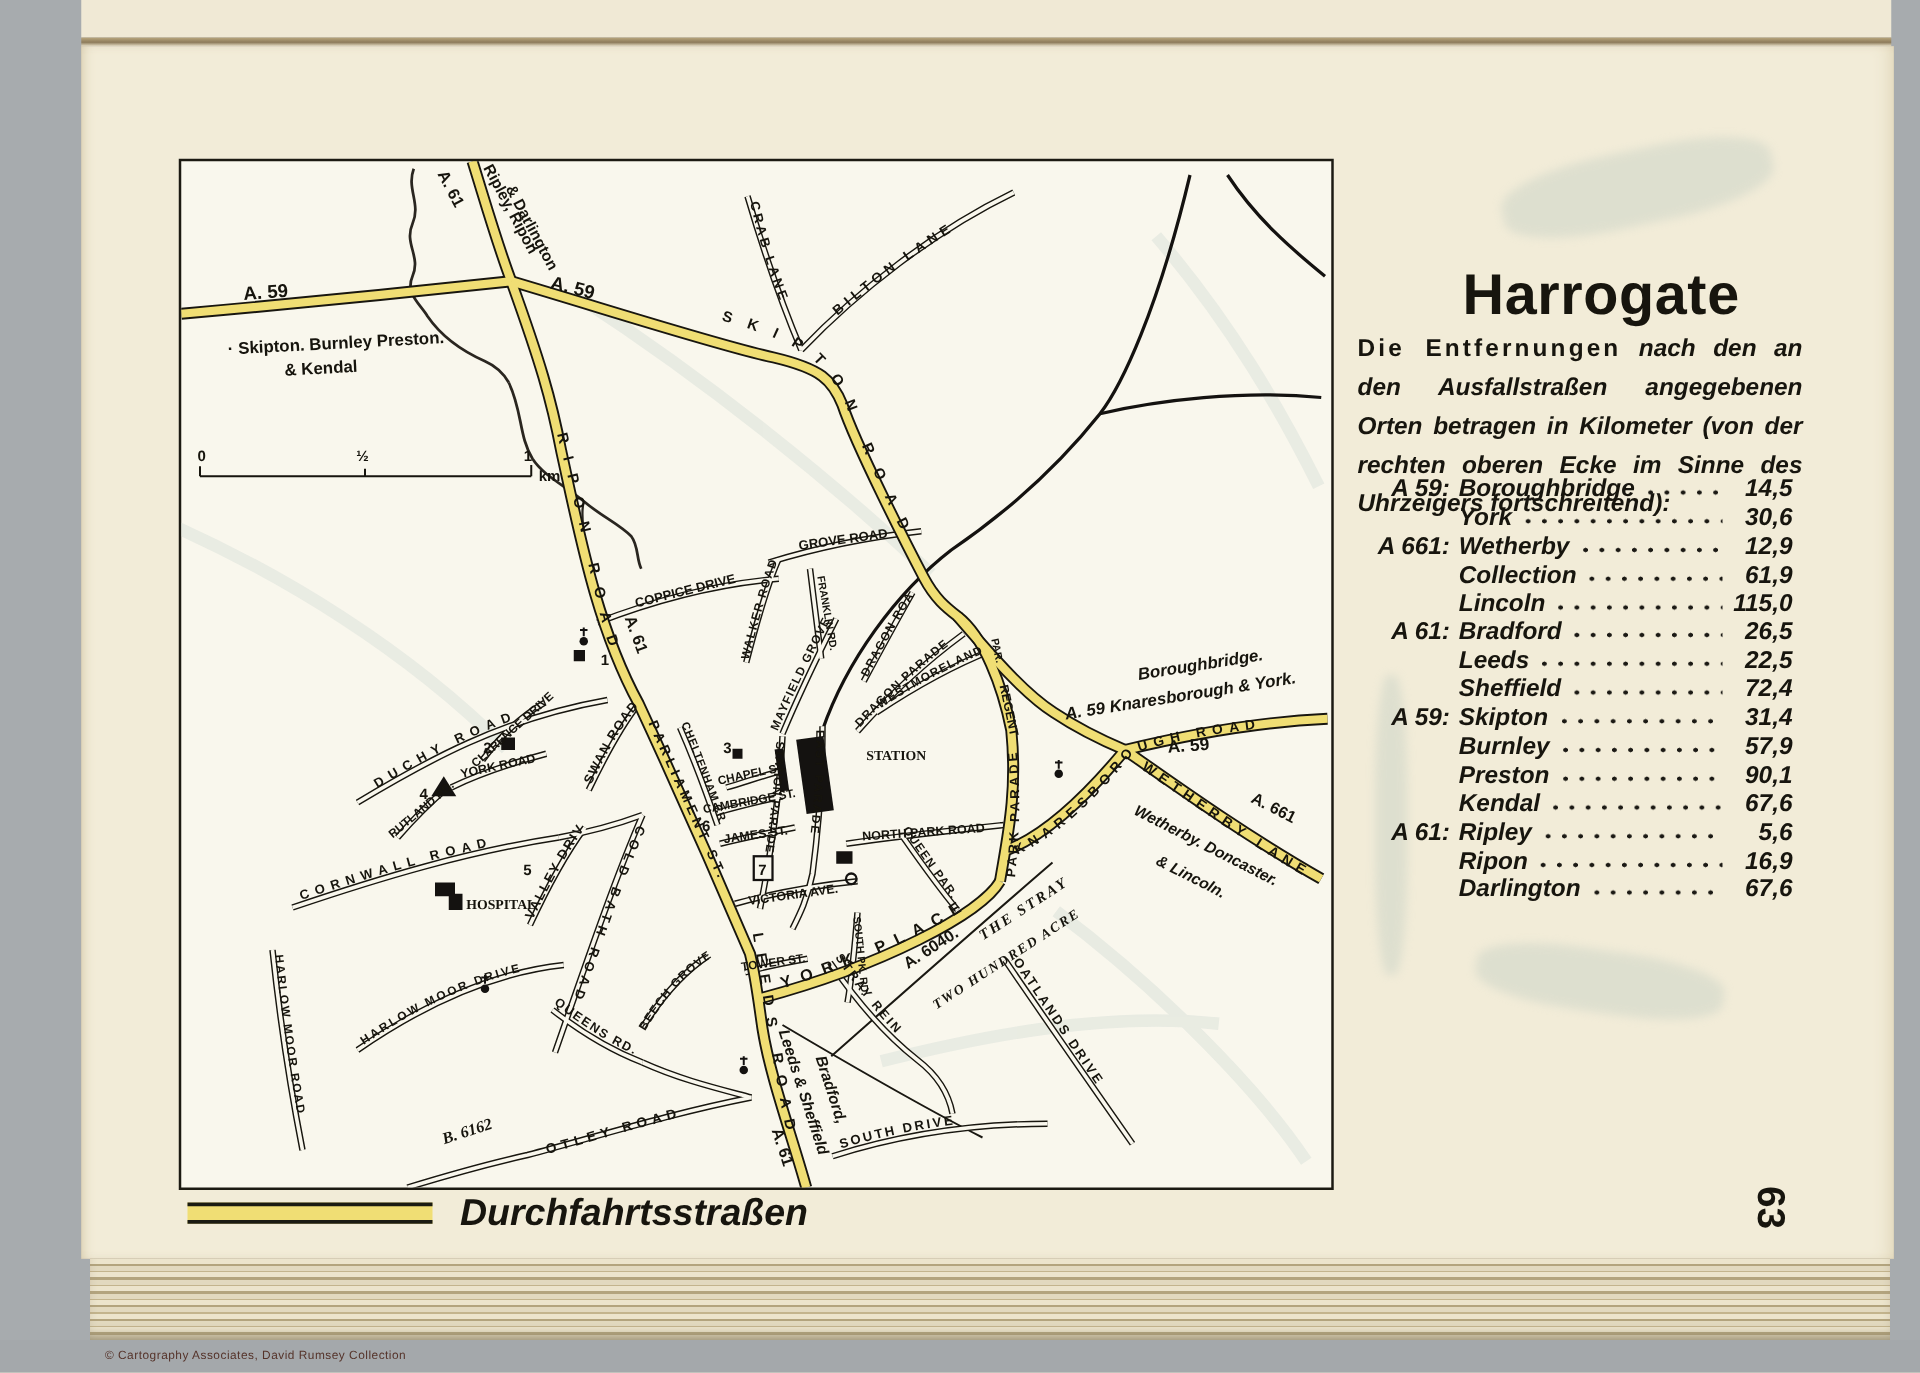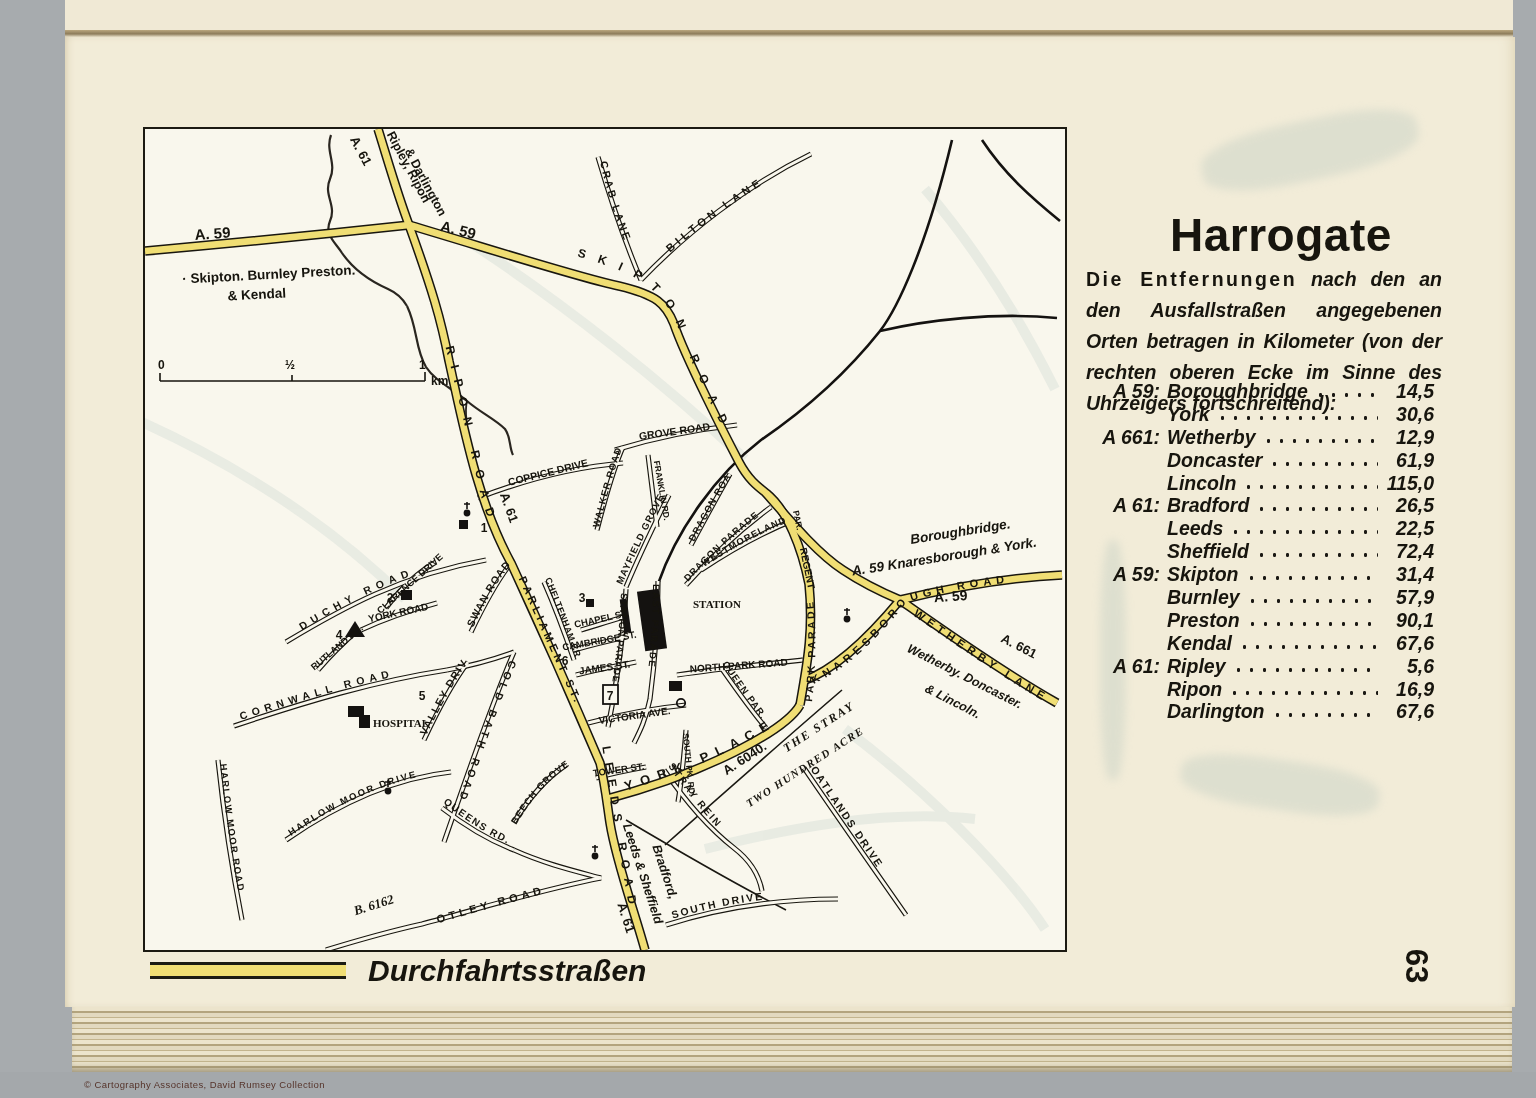--- a/index.html
+++ b/index.html
@@ -420,21 +420,21 @@
       <span class="km">30,6</span>
     </div>
   <div class="drow">
       <span class="route">A 661:</span>
       <span class="place">Wetherby</span>
       <span class="dots"></span>
       <span class="km">12,9</span>
     </div>
   <div class="drow">
       <span class="route"></span>
-      <span class="place">Doncaster</span>
+      <span class="place">Collection</span>
       <span class="dots"></span>
       <span class="km">61,9</span>
     </div>
   <div class="drow">
       <span class="route"></span>
       <span class="place">Lincoln</span>
       <span class="dots"></span>
       <span class="km">115,0</span>
     </div>
   <div class="drow">

